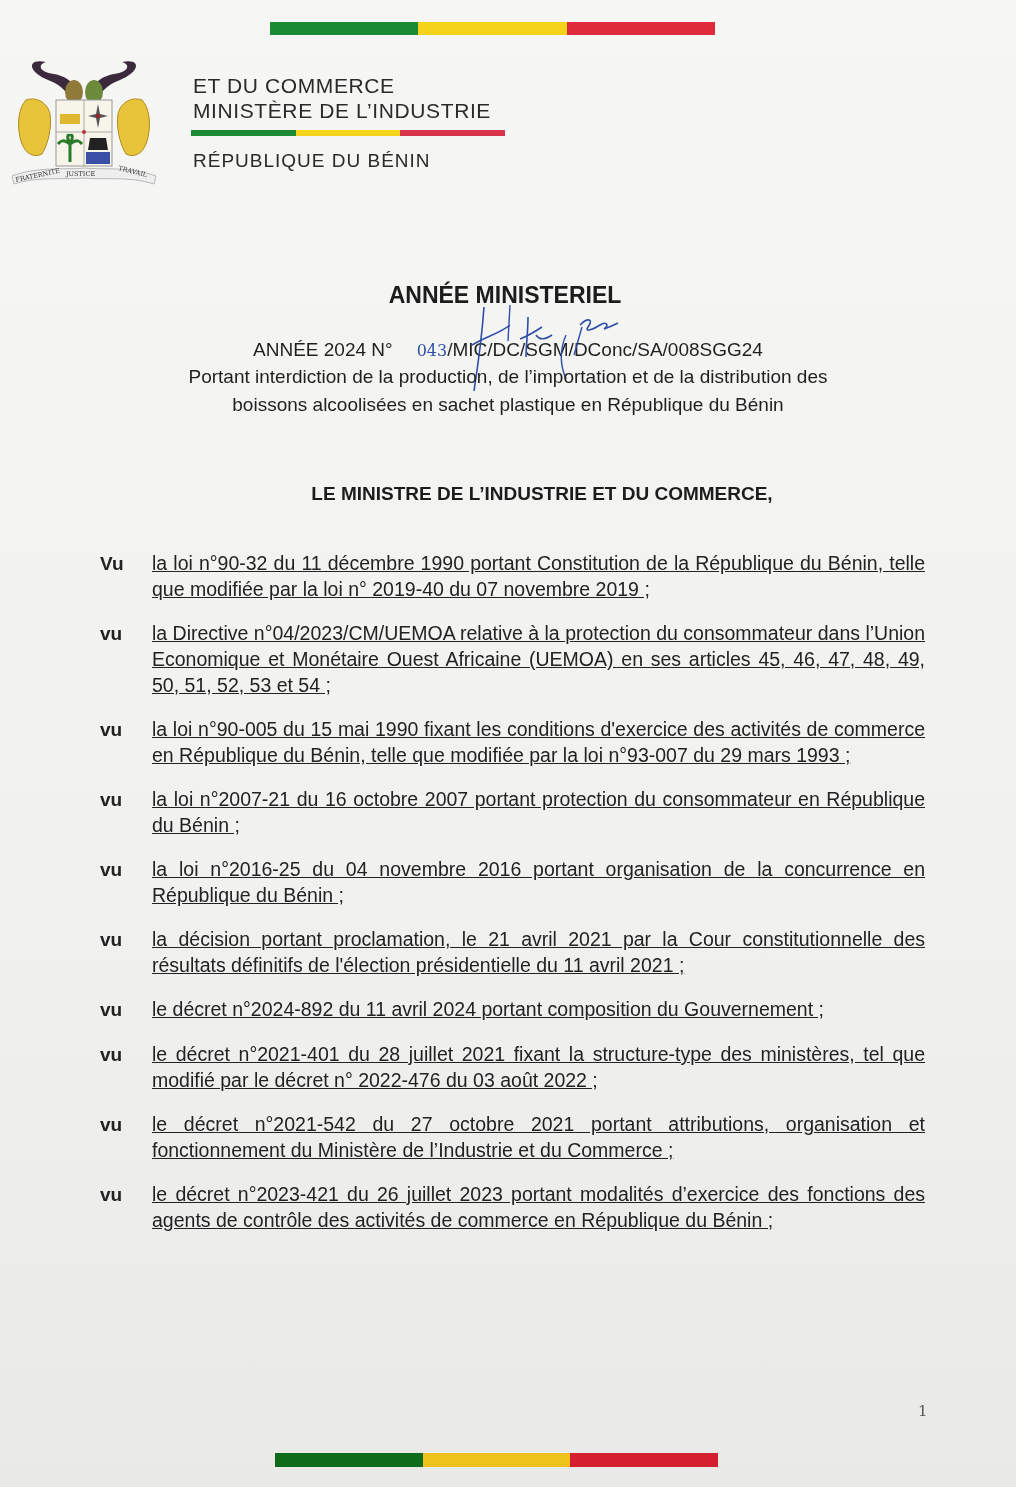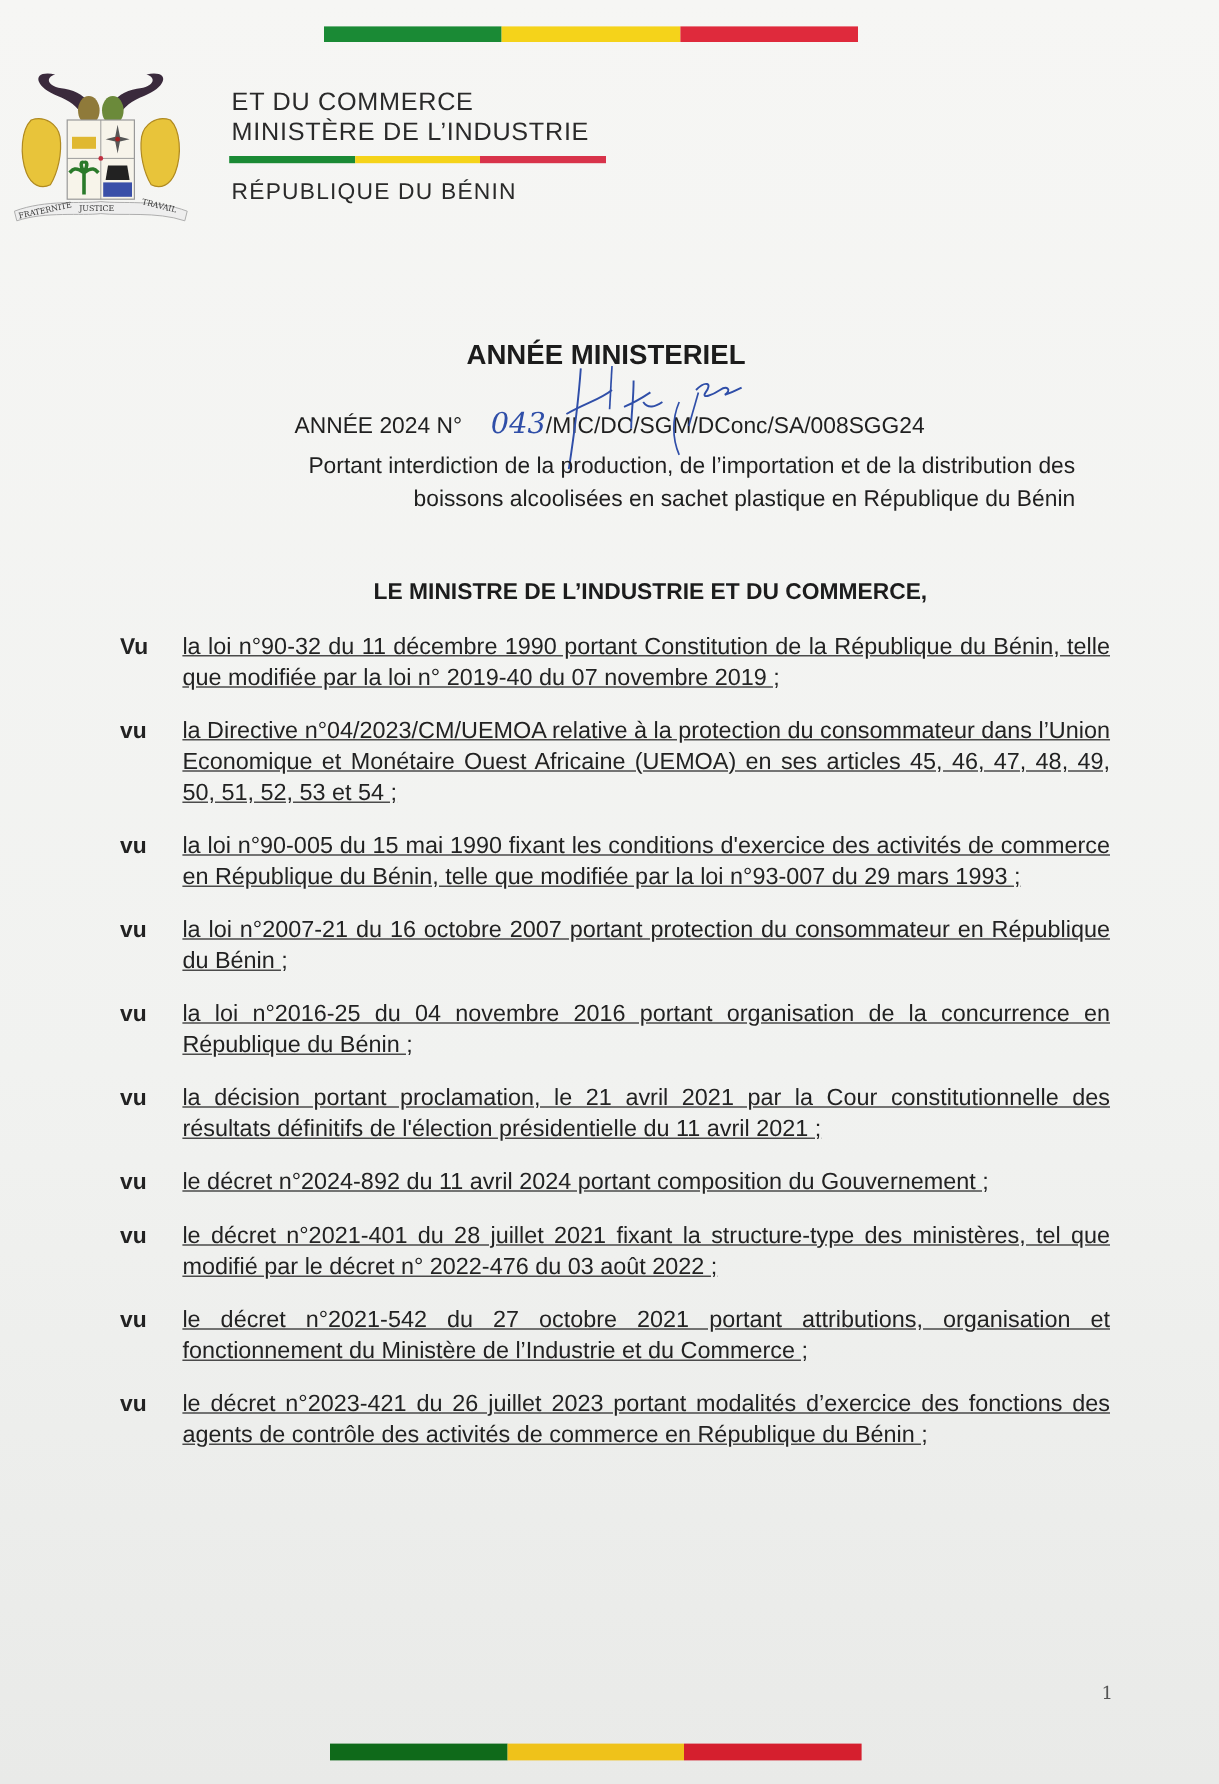--- a/index.html
+++ b/index.html
@@ -27,28 +27,28 @@
 
   .coat { position: absolute; left: 8px; top: 58px; width: 152px; height: 130px; }
 
   .ministry { position: absolute; left: 193px; top: 73px; font-size: 21px; letter-spacing: 0.6px; line-height: 25px; color: #2a2a2a; }
   .republic { position: absolute; left: 193px; top: 150px; font-size: 19px; letter-spacing: 1px; color: #2a2a2a; }
 
   .address { position: absolute; right: 42px; top: 33px; text-align: right; font-family: "DejaVu Sans", sans-serif; font-size: 14.5px; line-height: 19.6px; color: #222; letter-spacing: 0.4px; }
 
   .title { position: absolute; left: 0; width: 1010px; top: 282px; text-align: center; font-size: 23px; font-weight: bold; color: #1c1c1c; }
   .ref { position: absolute; left: 0; width: 1016px; top: 339px; text-align: center; font-size: 19px; color: #1f1f1f; }
-  .ref .hand { color: #2f4ea8; font-style: italic; font-family: "DejaVu Serif", serif; font-size: 24px; margin-left: 24px; }
-  .subject { position: absolute; left: 120px; width: 776px; top: 363px; text-align: right; font-size: 19px; line-height: 28px; color: #1f1f1f; margin-top: 12px; }
+  .ref .hand { color: #2f4ea8; font-family: "DejaVu Serif", serif; font-size: 16px; margin-left: 24px; }
+  .subject { position: absolute; left: 120px; width: 776px; top: 363px; text-align: center; font-size: 19px; line-height: 28px; color: #1f1f1f; }
 
   .signature { position: absolute; left: 470px; top: 305px; width: 160px; height: 90px; pointer-events: none; }
 
   .minister { position: absolute; left: 0; width: 1084px; top: 483px; text-align: center; font-size: 19px; font-weight: bold; color: #1c1c1c; }
 
-  .vu-list { position: absolute; left: 100px; top: 526px; width: 825px; }
+  .vu-list { position: absolute; left: 100px; top: 550px; width: 825px; }
   .vu { display: flex; margin-bottom: 18px; font-size: 19.5px; line-height: 26px; color: #222; }
   .vu .label { width: 52px; flex: none; font-weight: bold; font-size: 19px; padding-top: 1px; }
   .vu .text { flex: 1; text-align: justify; text-decoration: underline; }
 
   .pagenum { position: absolute; left: 918px; top: 1402px; font-family: "DejaVu Serif", serif; font-size: 15px; color: #555; }
 </style>
 </head>
 <body>
 
 <div class="page">

